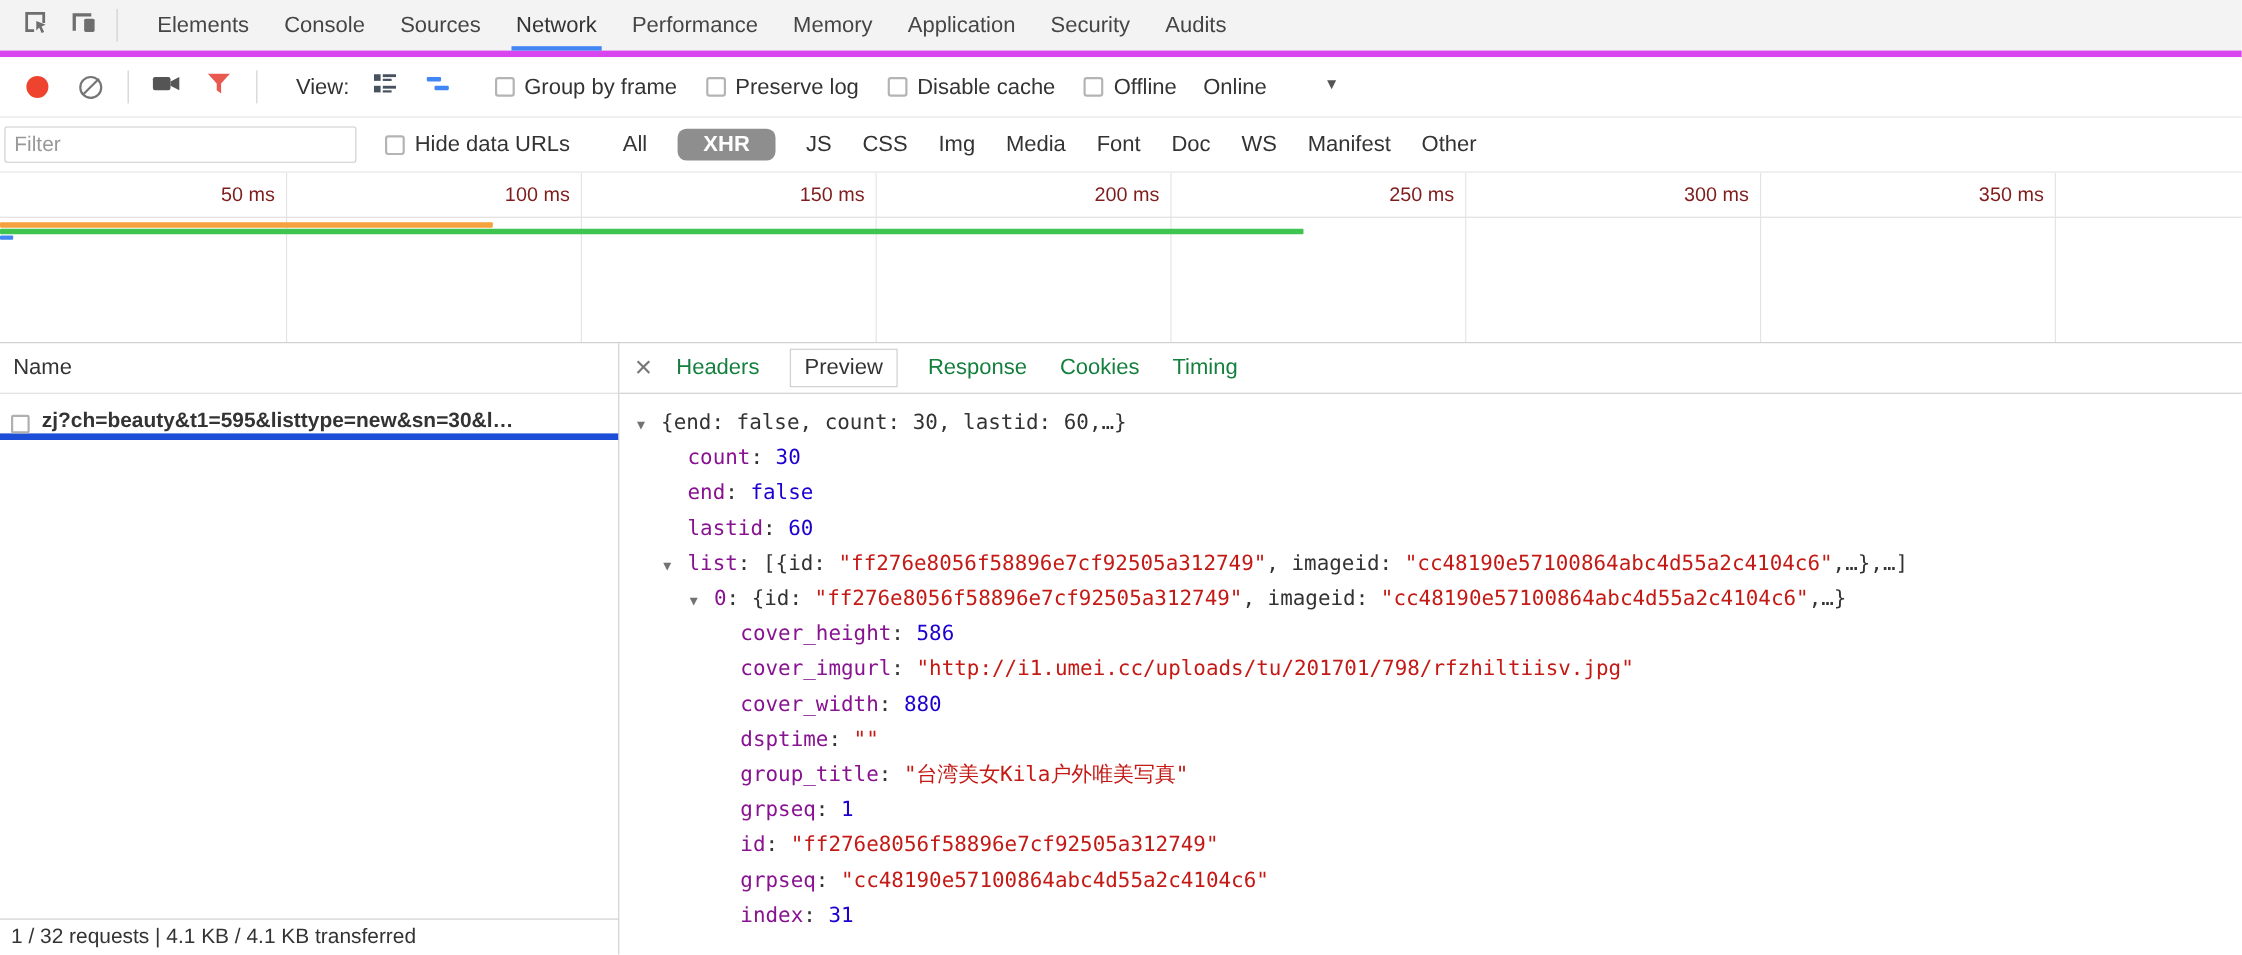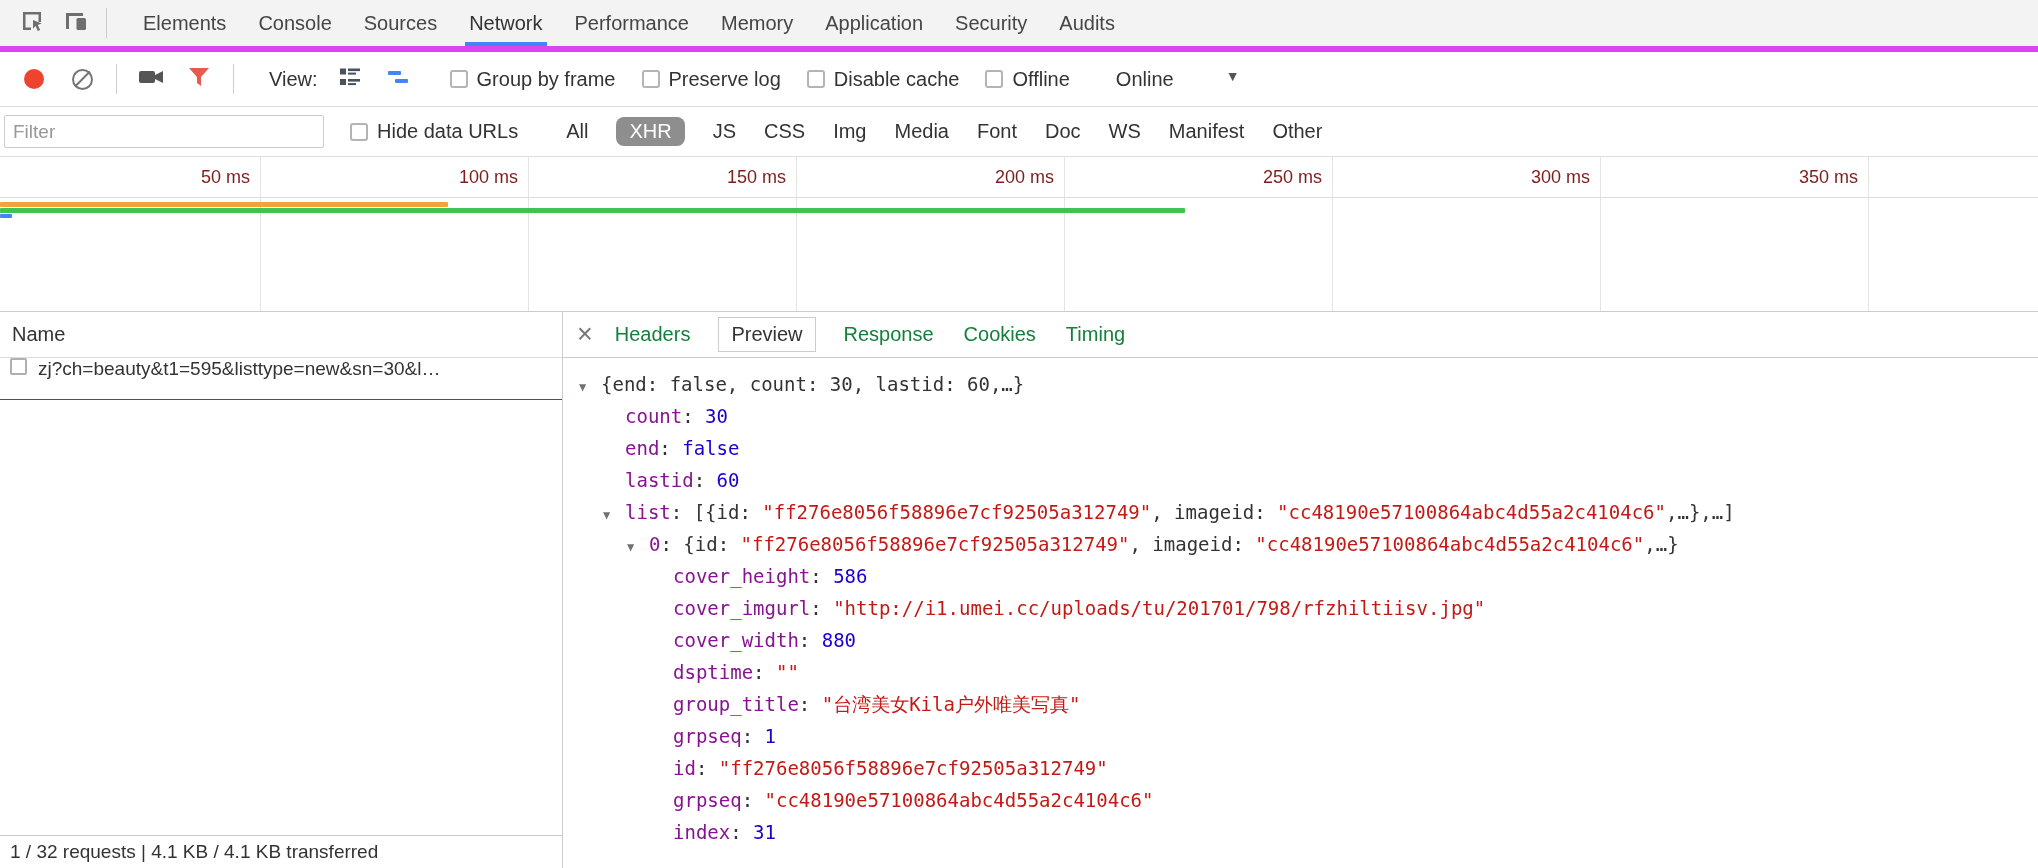--- a/index.html
+++ b/index.html
@@ -24,50 +24,50 @@
                 display: flex; align-items: center; padding-left: 12px; gap: 4px; }
   .record-dot { width: 20px; height: 20px; border-radius: 50%; background: #ee442f; display: block; }
   .clear-glyph { position: relative; width: 21px; height: 21px; border: 2px solid #757575;
                  border-radius: 50%; display: block; }
   .clear-glyph::after { content: ""; position: absolute; left: -2px; top: 7px; width: 21px; height: 2px;
                         background: #757575; transform: rotate(-45deg); }
   .toolbar-label { margin: 0 6px 0 23px; color: #333; white-space: nowrap; }
   .cb { display: flex; align-items: center; gap: 9px; margin-left: 26px; cursor: pointer; white-space: nowrap; }
   .cb .box { width: 18px; height: 18px; border: 2px solid #b4b4b4; border-radius: 3px;
              background: #fff; flex: 0 0 18px; }
-  .throttle { margin-left: 42px; display: flex; cursor: pointer; }
+  .throttle { margin-left: 20px; display: flex; cursor: pointer; }
   .caret { font-size: 14px; color: #555; margin-left: 52px; }
 
   
   .filterbar { flex: 0 0 50px; height: 50px; background: #fff; border-bottom: 1px solid #ddd;
                display: flex; align-items: center; padding-left: 4px; }
   .filter-input { width: 320px; height: 33px; border: 1px solid #ccc; border-radius: 2px;
                   font-size: 19px; padding: 0 8px; color: #c2410c; font-family: inherit; outline: none; }
   .filter-input::placeholder { color: #999; }
   .types { display: flex; align-items: center; gap: 28px; margin-left: 48px; }
   .type { color: #333; cursor: pointer; white-space: nowrap; }
-  .type.active { background: #8e8e8e; color: #fff; padding: 3px 13px; border-radius: 8px; }
+  .type.active { background: #8e8e8e; color: #fff; padding: 3px 23px; border-radius: 8px; font-weight: bold; }
 
   
   .timeline { flex: 0 0 155px; height: 155px; position: relative; background: #fff;
               border-bottom: 1px solid #ccc; overflow: hidden; }
   .gridline { position: absolute; top: 0; bottom: 0; width: 1px; background: #e3e3e3; }
   .ruler-border { position: absolute; left: 0; right: 0; top: 40px; height: 1px; background: #ddd; }
   .tick-label { position: absolute; top: 8px; height: 24px; line-height: 24px; font-size: 18px;
                 color: #7f1d1d; text-align: right; width: 140px; white-space: nowrap; }
   .ov-bar { position: absolute; left: 0; border-radius: 1px; }
 
   
   .main { flex: 1; display: flex; min-height: 0; }
   .left-pane { flex: 0 0 563px; width: 563px; border-right: 1px solid #ccc;
                display: flex; flex-direction: column; min-height: 0; }
   .name-header { flex: 0 0 46px; height: 46px; line-height: 45px; padding-left: 12px;
                  border-bottom: 1px solid #ddd; color: #333; }
-  .req-row { height: 42px; display: flex; align-items: flex-start; gap: 11px; padding-left: 10px;
-             border-bottom: 1px solid #1d4ed8; cursor: pointer; }
+  .req-row { height: 42px; display: flex; align-items: flex-end; gap: 11px; padding-left: 10px;
+             border-bottom: 6px solid #1d4ed8; cursor: pointer; font-weight: bold; }
   .req-icon { width: 17px; height: 17px; border: 2px solid #b0b0b0; border-radius: 2px;
               background: #fff; flex: 0 0 17px; }
   .req-name { font-size: 19px; color: #333; white-space: nowrap; overflow: hidden; }
   .left-filler { flex: 1; }
   .status-bar { flex: 0 0 33px; height: 33px; border-top: 1px solid #ccc; line-height: 31px;
                 padding-left: 10px; font-size: 19px; color: #333; white-space: nowrap; }
 
   .right-pane { flex: 1; display: flex; flex-direction: column; min-width: 0; }
   .subtabbar { flex: 0 0 46px; height: 46px; border-bottom: 1px solid #ccc;
                display: flex; align-items: center; padding-left: 14px; }

